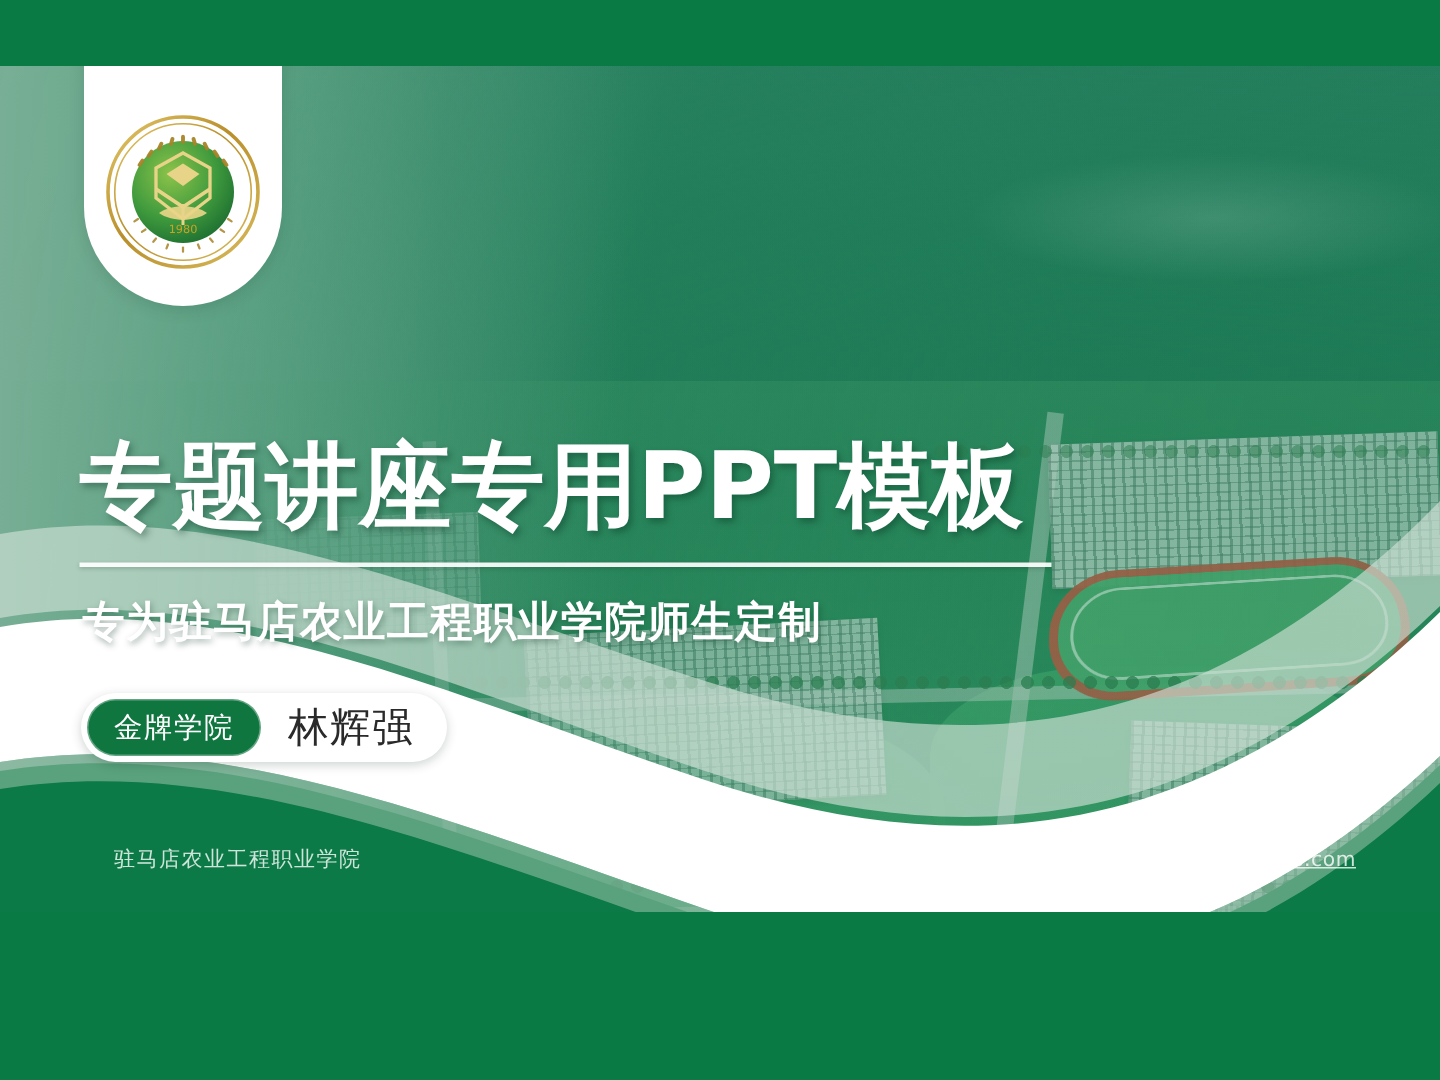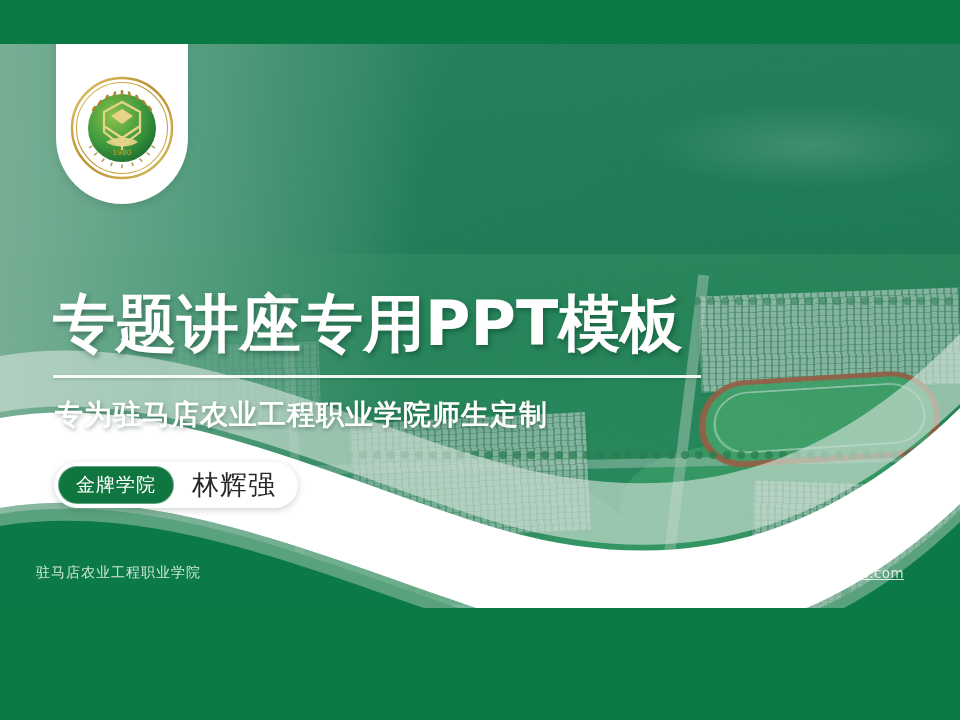--- a/index.html
+++ b/index.html
@@ -157,21 +157,21 @@
     letter-spacing:1px;
   }
 
   
   .wave{ position:absolute; left:0; bottom:0; width:960px; height:300px; }
 
   
   .foot{
     position:absolute; bottom:0; left:0; width:960px; height:64px;
     display:flex; align-items:center; justify-content:space-between;
-    padding:0 56px 6px 36px;
+    padding:0 56px 6px 76px;
   }
   .foot span{
     color:rgba(255,255,255,.80);
     font-size:14px; letter-spacing:1px;
   }
   .foot .url{ font-size:13.5px; letter-spacing:.4px;text-decoration:underline; }
 </style>
 </head>
 <body>
 

